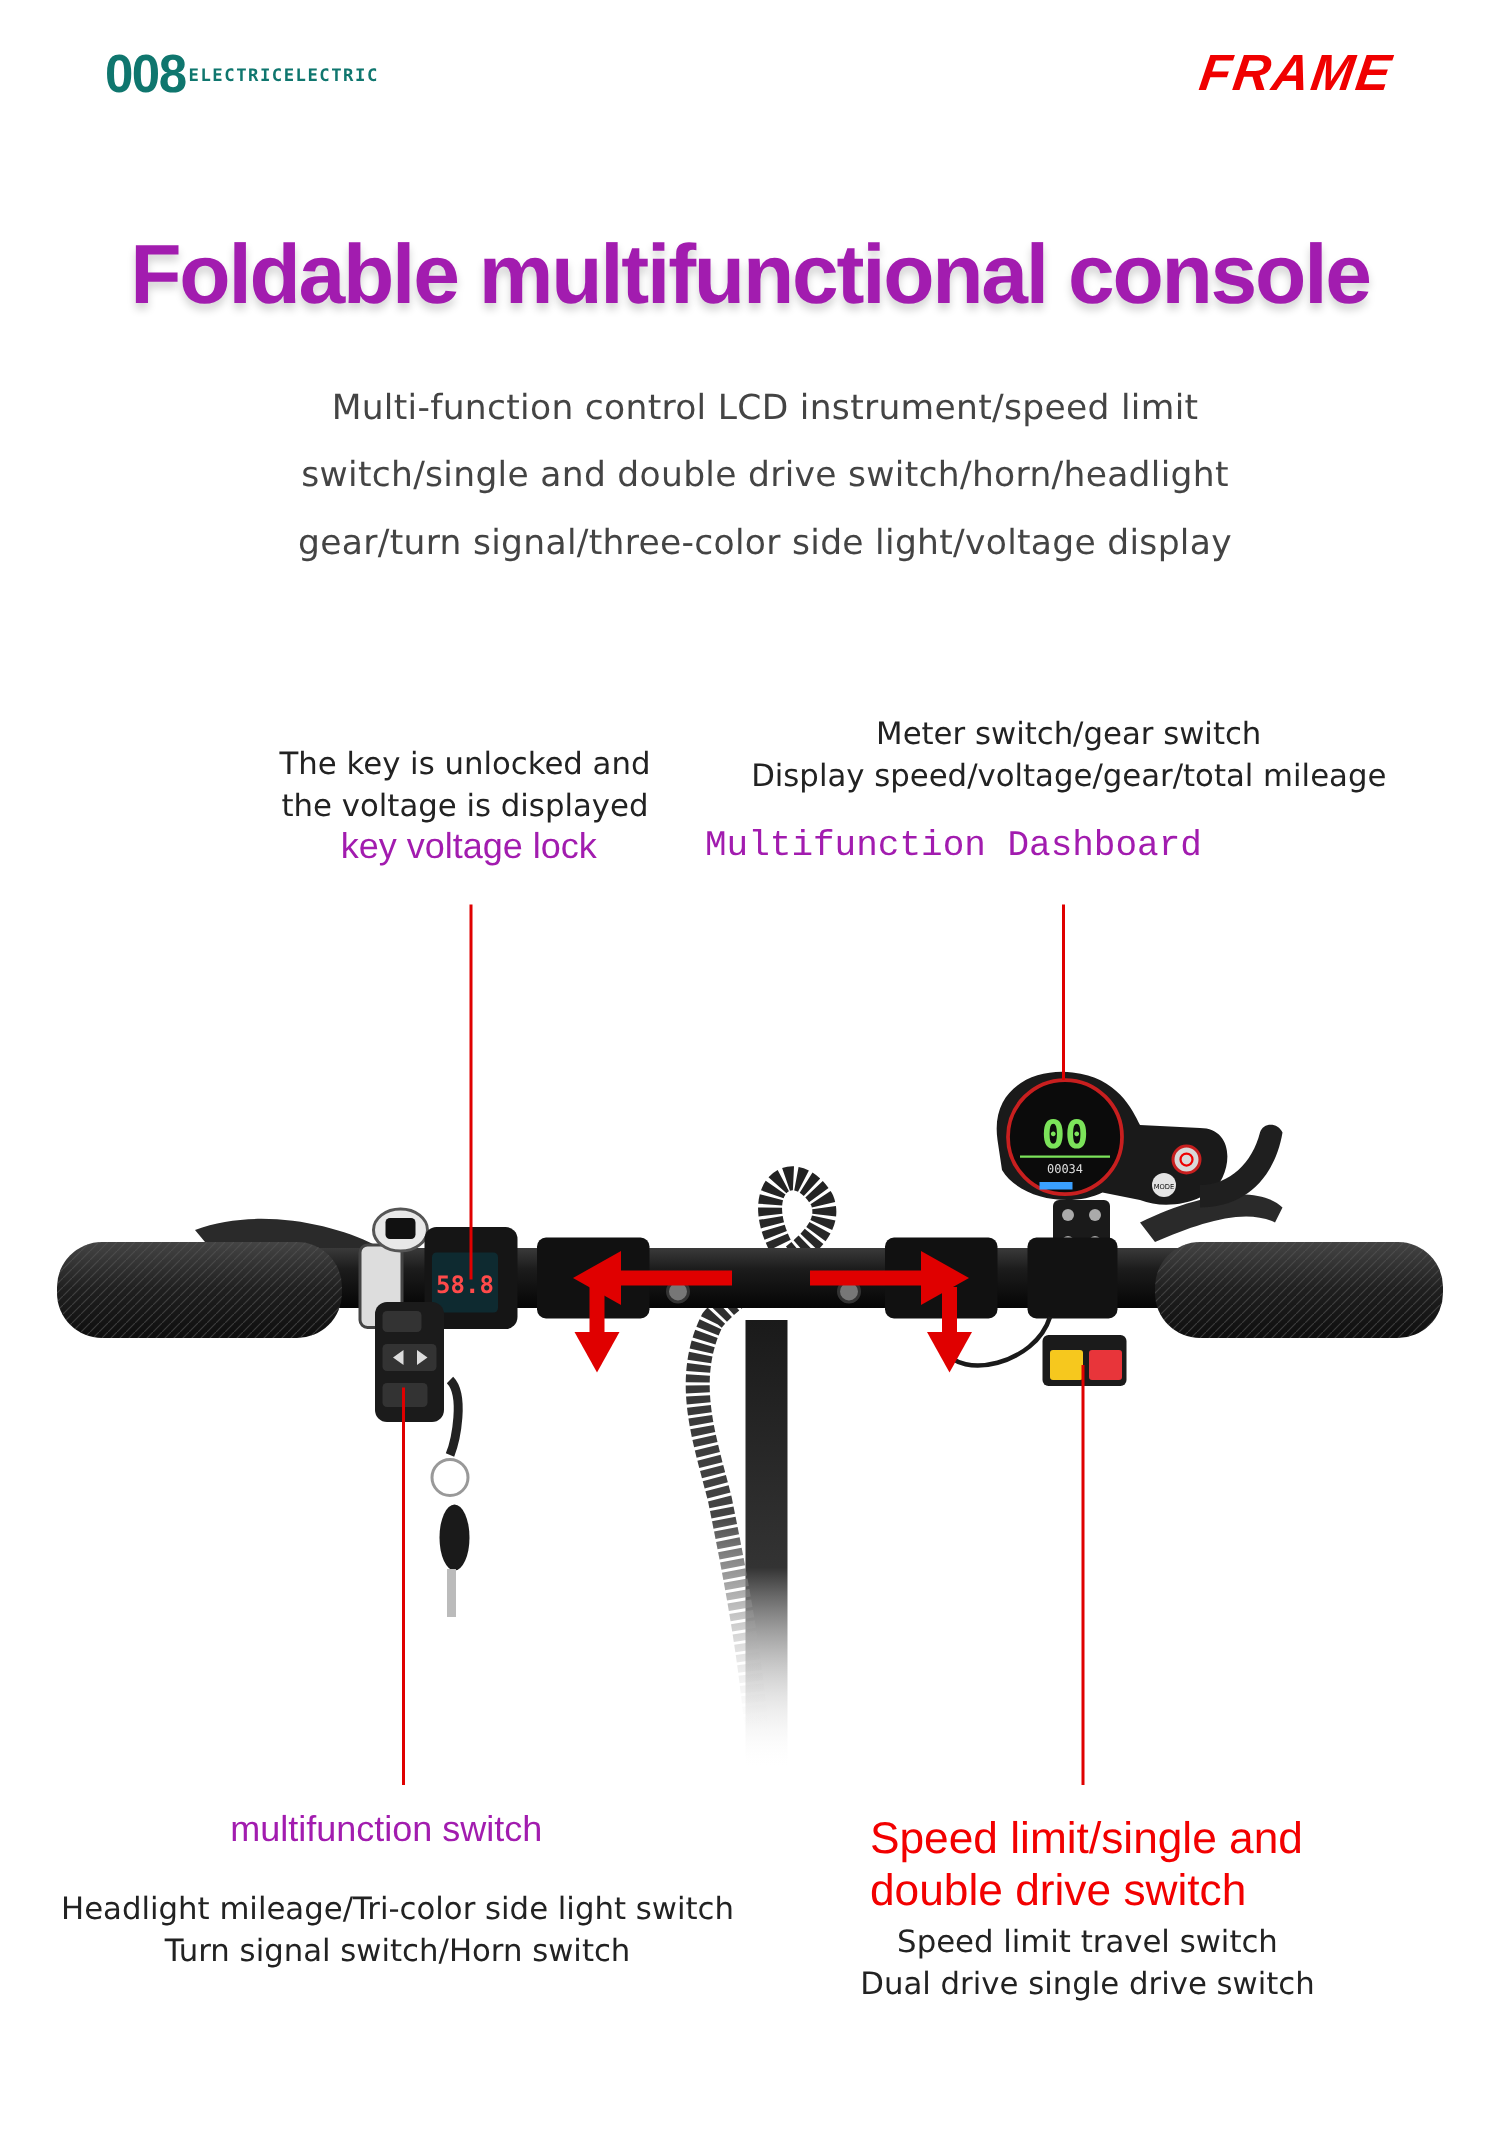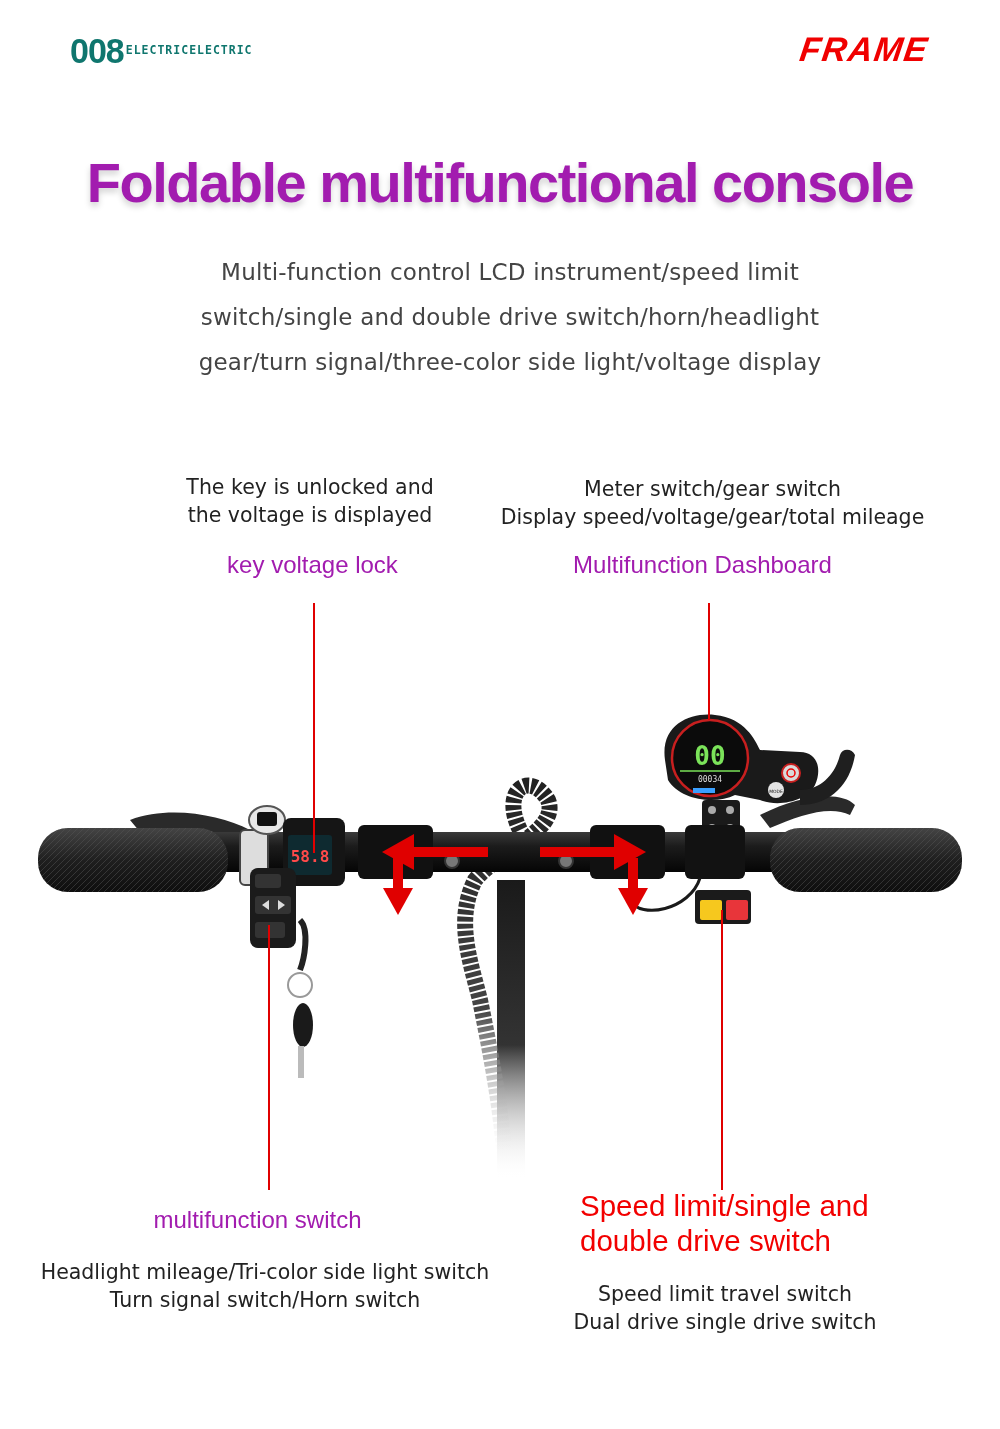--- a/index.html
+++ b/index.html
@@ -14,21 +14,21 @@
   .brand-words { display: flex; flex-direction: row; margin-left: 2px; font-family: "DejaVu Sans Mono", monospace; font-weight: 700; font-size: 11.5px; line-height: 12px; letter-spacing: 1px; }
   .frame-logo { right: 72px; top: 30px; color: #f00000; font-family: "Liberation Sans", sans-serif; font-weight: 700; font-style: italic; font-size: 34px; letter-spacing: 1.5px; transform: skewX(-8deg); }
 
   .title { left: 0; width: 1000px; top: 150px; text-align: center; font-family: "Liberation Sans", sans-serif; font-weight: 700; font-size: 56px; letter-spacing: -1.5px; color: #a21caf; text-shadow: 0 4px 6px rgba(0,0,0,0.18); }
   .subtitle { left: 60px; width: 900px; top: 250px; text-align: center; font-family: "DejaVu Sans", sans-serif; font-size: 23px; line-height: 45px; color: #444; letter-spacing: 0.2px; }
   .subtitle span { display: block; }
 
   
   .desc { font-family: "DejaVu Sans", sans-serif; font-size: 20.5px; line-height: 28px; color: #222; text-align: center; }
   .label-red { font-family: "Liberation Sans", sans-serif; font-size: 24px; color: #a21caf; }
-  .label-red-big { font-family: "Liberation Sans", sans-serif; font-size: 29.5px; line-height: 35px; color: #f20000; }
+  .label-red-big { font-family: "Liberation Sans", sans-serif; font-size: 29.5px; line-height: 35px; color: #f20000; margin-top: 20px; }
 
   .vline { width: 2px; background: #e00000; }
 
   
   .illus { left: 0; top: 590px; width: 1000px; height: 600px; }
 </style>
 </head>
 <body>
 
 <div class="abs brand">
@@ -40,31 +40,31 @@
 </div>
 <div class="abs frame-logo">FRAME</div>
 
 <h1 class="abs title">Foldable multifunctional console</h1>
 <div class="abs subtitle">
   <span>Multi-function control LCD instrument/speed limit</span>
   <span>switch/single and double drive switch/horn/headlight</span>
   <span>gear/turn signal/three-color side light/voltage display</span>
 </div>
 
-<div class="abs desc" style="left:170px; top:473px; width:280px;">
+<div class="abs desc" style="left:170px; top:495px; width:280px;">
   <div>The key is unlocked and</div>
   <div>the voltage is displayed</div>
 </div>
 <div class="abs label-red" style="left:170px; top:551px; width:285px; text-align:center;">key voltage lock</div>
 
 <div class="abs desc" style="left:470px; top:475px; width:485px;">
   <div>Meter switch/gear switch</div>
   <div>Display speed/voltage/gear/total mileage</div>
 </div>
-<div class="abs label-red" style="left:470px; top:551px; width:465px; text-align:center;">Multifunction Dashboard</div>
+<div class="abs label-red" style="left:470px; top:551px; width:465px; text-align:left;font-family:Liberation Mono, monospace;">Multifunction Dashboard</div>
 
 <svg class="abs illus" viewBox="0 590 1000 600" width="1000" height="600">
   <defs>
     <linearGradient id="stemFade" x1="0" y1="0" x2="0" y2="1">
       <stop offset="0" stop-color="#1a1a1a"></stop>
       <stop offset="0.55" stop-color="#333"></stop>
       <stop offset="1" stop-color="#ffffff" stop-opacity="0"></stop>
     </linearGradient>
     <linearGradient id="cableFade" x1="0" y1="0" x2="0" y2="1">
       <stop offset="0" stop-color="#222"></stop>

